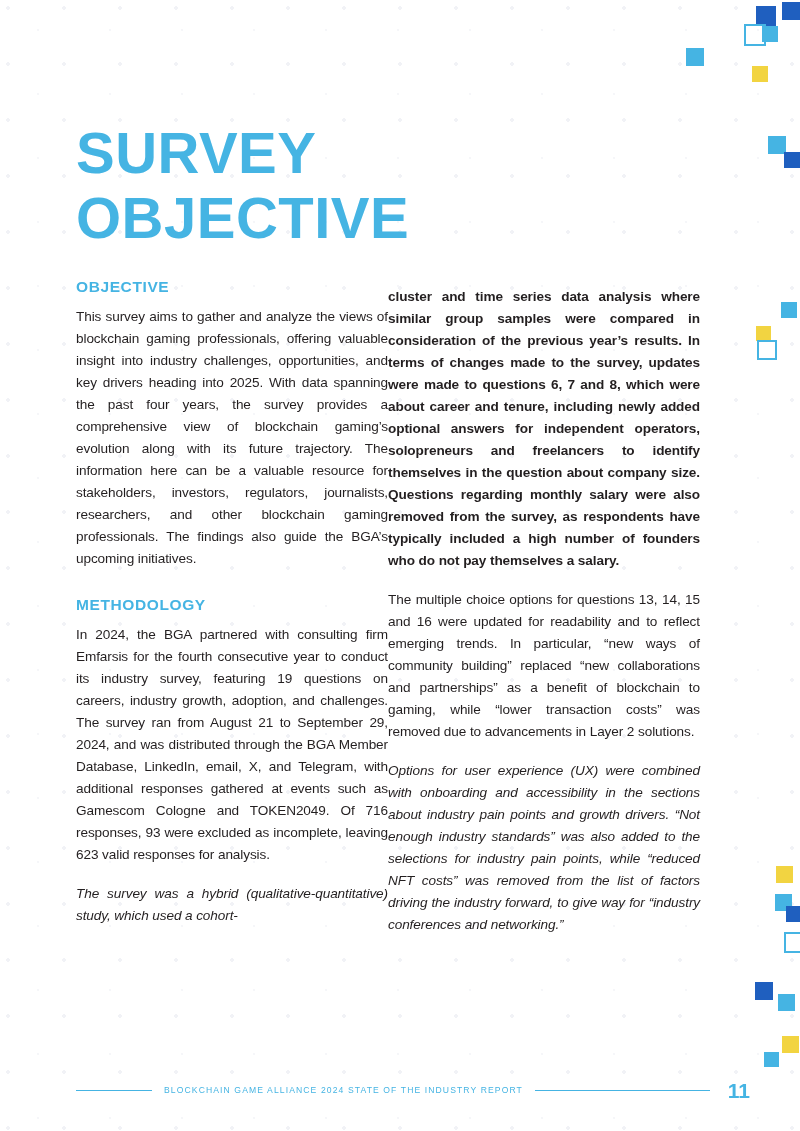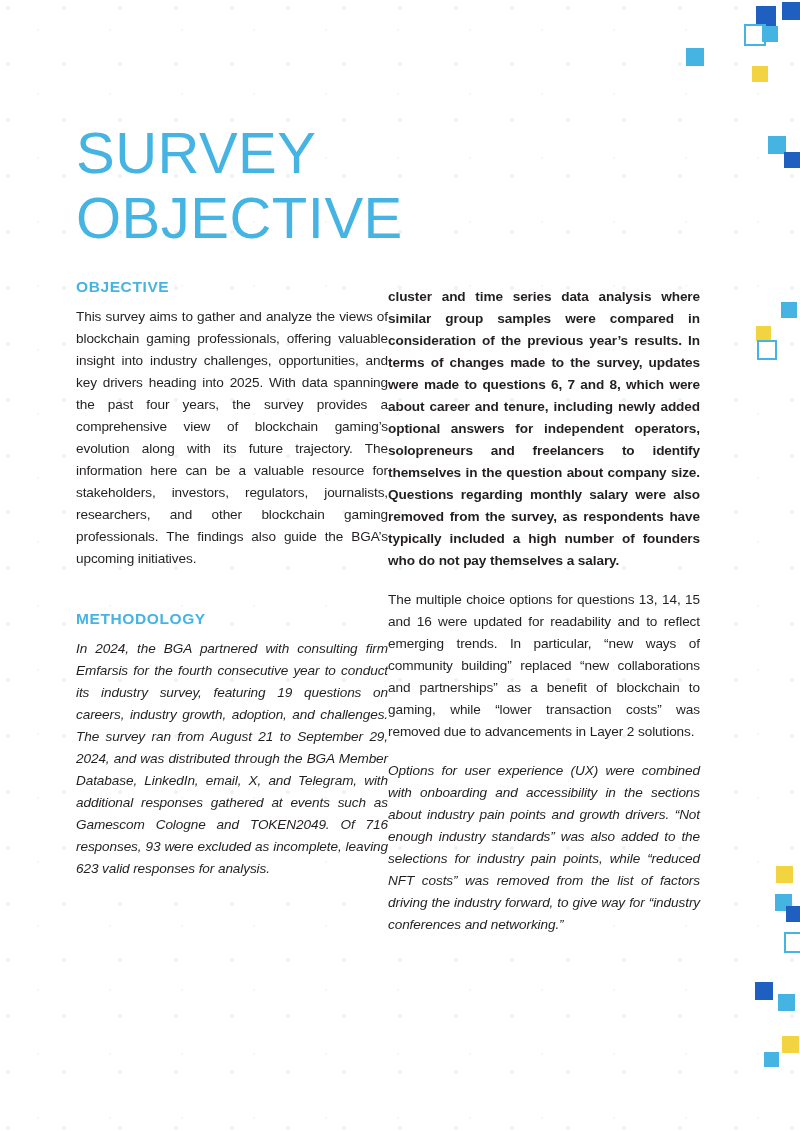--- a/index.html
+++ b/index.html
@@ -40,21 +40,21 @@
   .sq.outline { background: transparent; }
 
   
   .title {
     position: absolute;
     left: 76px;
     top: 82px;
     width: 560px;
     font-size: 58px;
     line-height: 1.12;
-    font-weight: 400;
+    font-weight: 700;
     letter-spacing: 0.5px;
     color: #45b4e3;
   }
   .title .line {
     display: block;
   }
 
   
   .columns {
     position: absolute;
@@ -69,21 +69,21 @@
 
   .section-head {
     color: #45b4e3;
     font-size: 15.5px;
     font-weight: 700;
     letter-spacing: 0.6px;
     margin: 0 0 10px 0;
     text-transform: uppercase;
   }
   .section-head.second {
-    margin-top: 40px;
+    margin-top: 26px;
   }
 
   p.body {
     font-size: 13.6px;
     line-height: 1.62;
     text-align: justify;
     margin: 0 0 17px 0;
     color: #231f20;
     letter-spacing: -0.1px;
   }
@@ -158,24 +158,31 @@
   </h1>
 
   <div class="columns">
 
     <div class="col left">
       <h2 class="section-head">OBJECTIVE</h2>
       <p class="body">This survey aims to gather and analyze the views of blockchain gaming professionals, offering valuable insight into industry challenges, opportunities, and key drivers heading into 2025. With data spanning the past four years, the survey provides a comprehensive view of blockchain gaming’s evolution along with its future trajectory. The information here can be a valuable resource for stakeholders, investors, regulators, journalists, researchers, and other blockchain gaming professionals. The findings also guide the BGA’s upcoming initiatives.</p>
 
       <h2 class="section-head second">METHODOLOGY</h2>
       <p class="body">In 2024, the BGA partnered with consulting firm Emfarsis for the fourth consecutive year to conduct its industry survey, featuring 19 questions on careers, industry growth, adoption, and challenges. The survey ran from August 21 to September 29, 2024, and was distributed through the BGA Member Database, LinkedIn, email, X, and Telegram, with additional responses gathered at events such as Gamescom Cologne and TOKEN2049. Of 716 responses, 93 were excluded as incomplete, leaving 623 valid responses for analysis.</p>
+      <p class="body">The survey was a hybrid (qualitative-quantitative) study, which used a cohort-</p>
     </div>
 
     <div class="col right">
       <p class="body">cluster and time series data analysis where similar group samples were compared in consideration of the previous year’s results. In terms of changes made to the survey, updates were made to questions 6, 7 and 8, which were about career and tenure, including newly added optional answers for independent operators, solopreneurs and freelancers to identify themselves in the question about company size. Questions regarding monthly salary were also removed from the survey, as respondents have typically included a high number of founders who do not pay themselves a salary.</p>
       <p class="body">The multiple choice options for questions 13, 14, 15 and 16 were updated for readability and to reflect emerging trends. In particular, “new ways of community building” replaced “new collaborations and partnerships” as a benefit of blockchain to gaming, while “lower transaction costs” was removed due to advancements in Layer 2 solutions.</p>
       <p class="body">Options for user experience (UX) were combined with onboarding and accessibility in the sections about industry pain points and growth drivers. “Not enough industry standards” was also added to the selections for industry pain points, while “reduced NFT costs” was removed from the list of factors driving the industry forward, to give way for “industry conferences and networking.”</p>
     </div>
 
   </div>
 
+  <div class="footer">
+    <div class="rule short"></div>
+    <div class="footer-text">BLOCKCHAIN GAME ALLIANCE 2024 STATE OF THE INDUSTRY REPORT</div>
+    <div class="rule"></div>
+    <div class="page-number">11</div>
+  </div>
 
 </div>
 
 </body></html>

